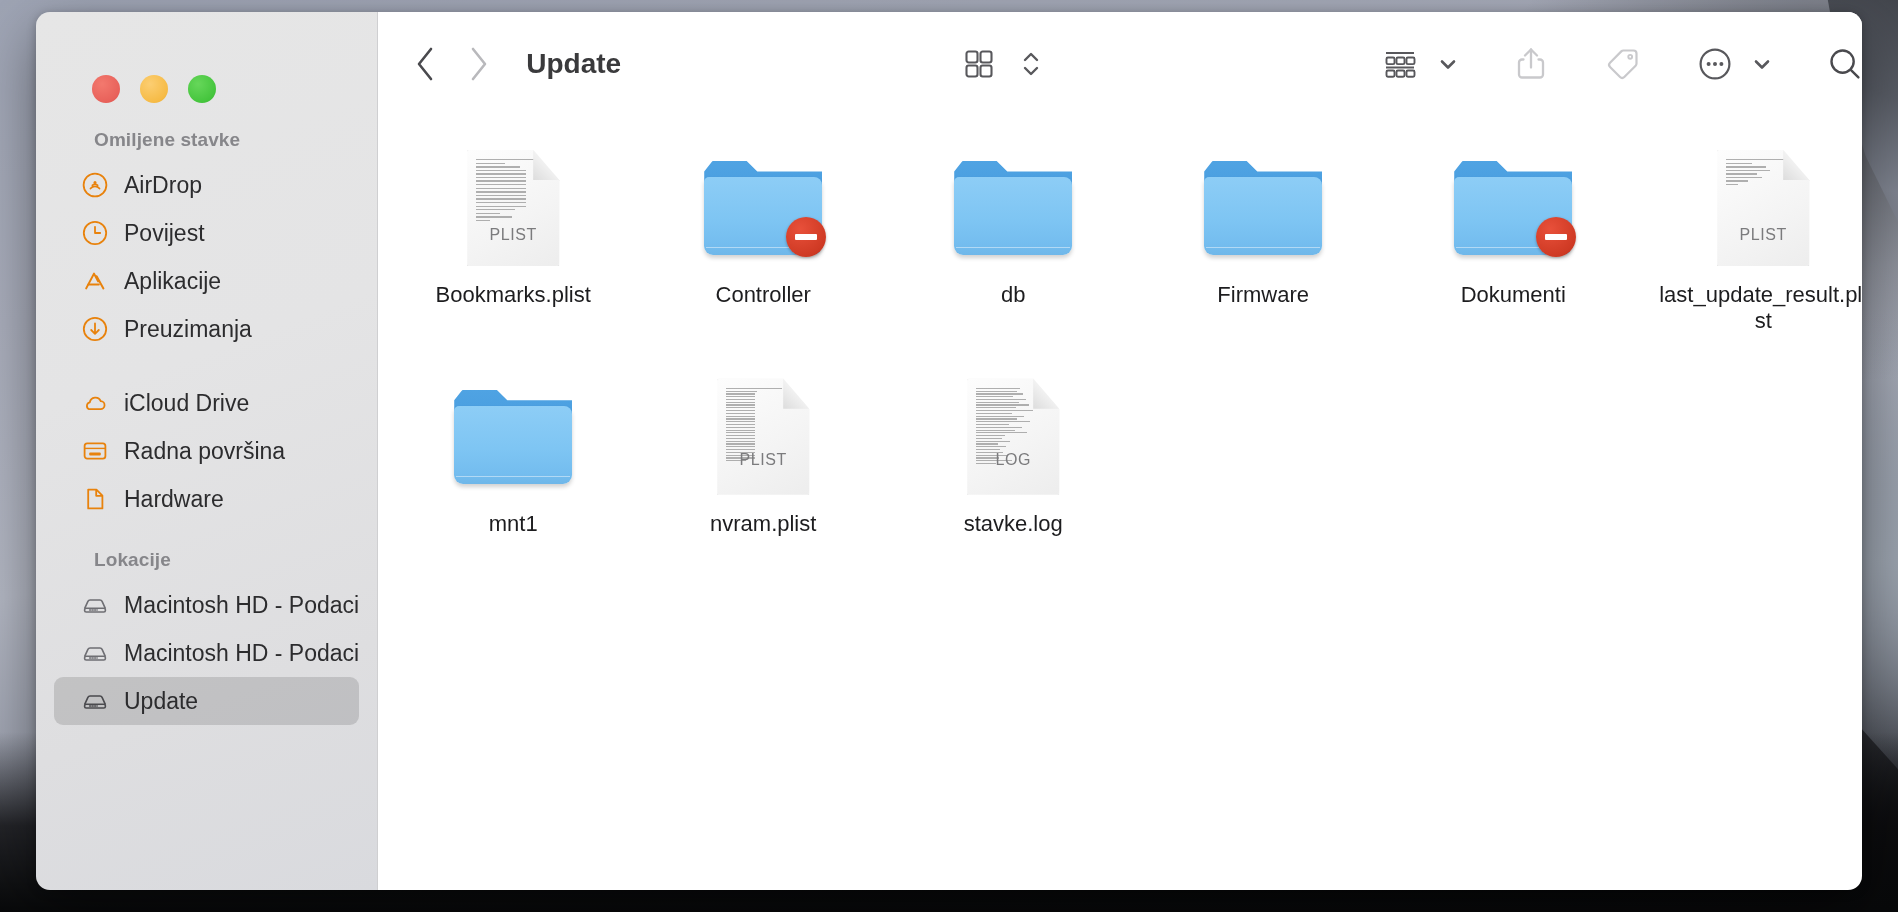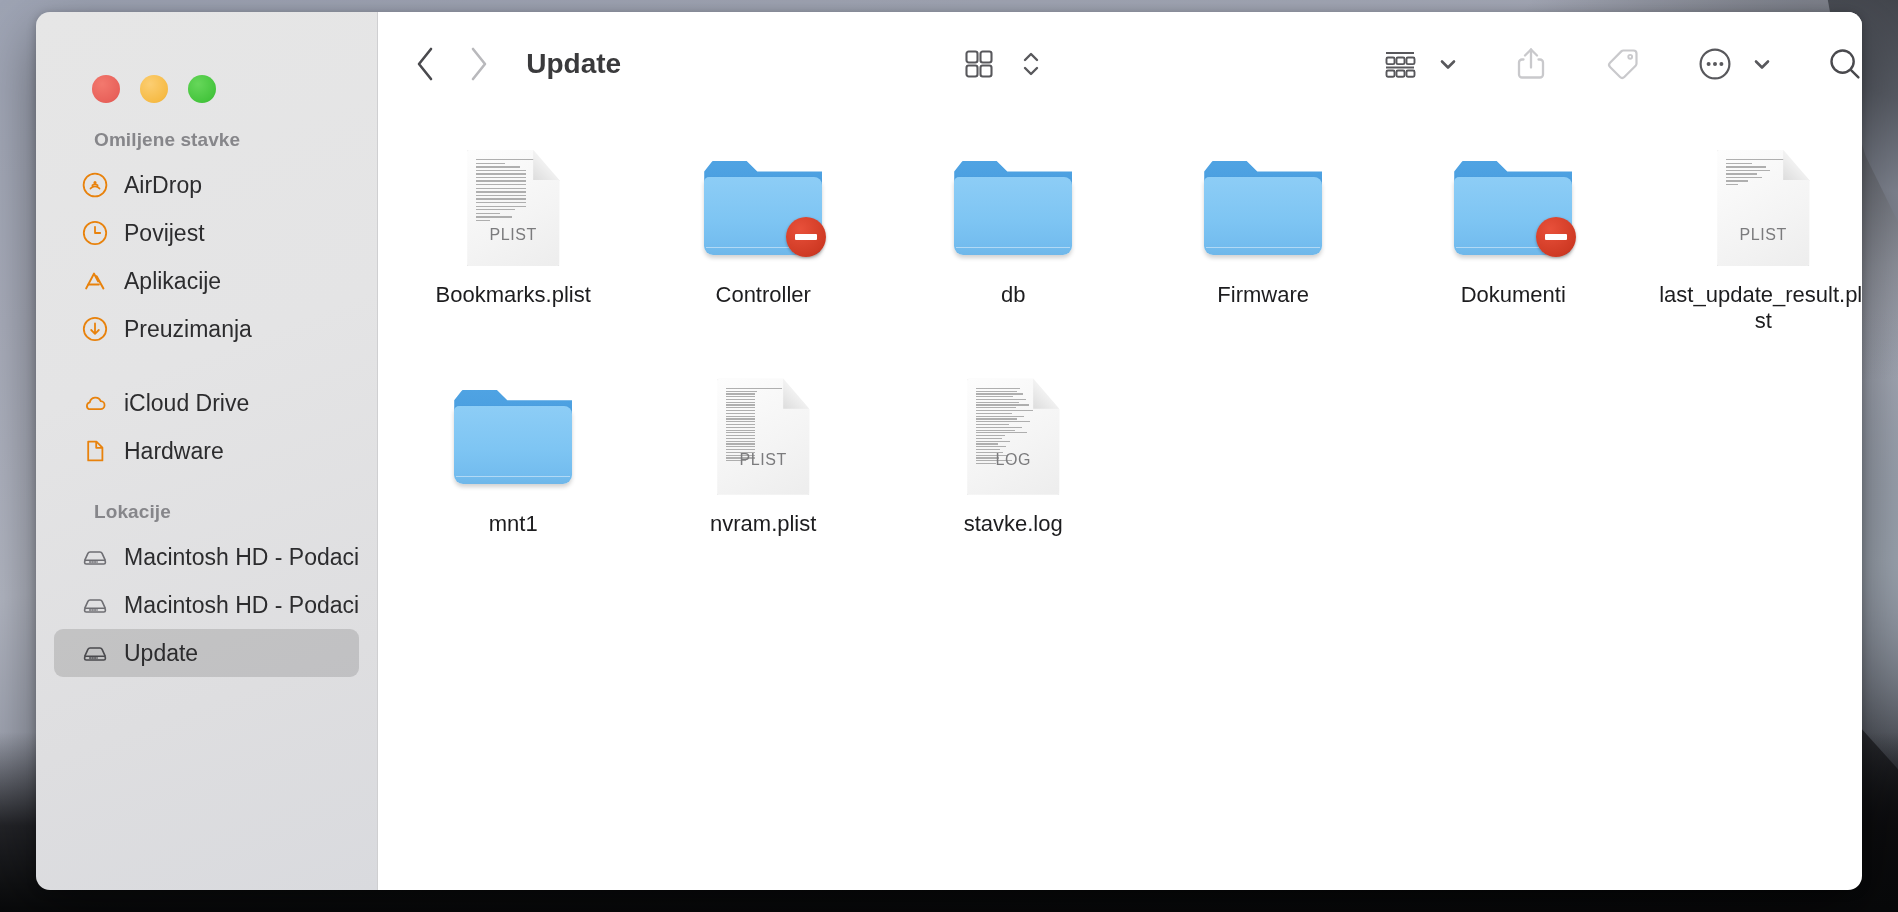--- a/index.html
+++ b/index.html
@@ -289,20 +289,30 @@
 
         <div class="sb-item">
           <span class="sb-icon">
             <svg width="26" height="26" viewBox="0 0 26 26" fill="none">
               <path d="M7 19.2h11.4a4 4 0 0 0 .3-8 5.7 5.7 0 0 0-10.9 1.2A3.6 3.6 0 0 0 7 19.2z" stroke="#e8820c" stroke-width="1.8" stroke-linejoin="round"></path>
             </svg>
           </span>
           <span class="sb-label">iCloud Drive</span>
         </div>
 
+        <div class="sb-item">
+          <span class="sb-icon">
+            <svg width="26" height="26" viewBox="0 0 26 26" fill="none">
+              <rect x="2.6" y="5.4" width="20.8" height="15.2" rx="2.6" stroke="#e8820c" stroke-width="1.8"></rect>
+              <rect x="7.2" y="14.6" width="11.6" height="3" rx="1" fill="#e8820c"></rect>
+              <path d="M2.6 10.4h20.8" stroke="#e8820c" stroke-width="1.4"></path>
+            </svg>
+          </span>
+          <span class="sb-label">Radna površina</span>
+        </div>
 
         <div class="sb-item">
           <span class="sb-icon">
             <svg width="26" height="26" viewBox="0 0 26 26" fill="none">
               <path d="M6.2 3.6h8.2l6 6v12.8H6.2z" stroke="#e8820c" stroke-width="1.8" stroke-linejoin="round"></path>
               <path d="M14.2 3.8v6h6" stroke="#e8820c" stroke-width="1.8" stroke-linejoin="round"></path>
             </svg>
           </span>
           <span class="sb-label">Hardware</span>
         </div>

